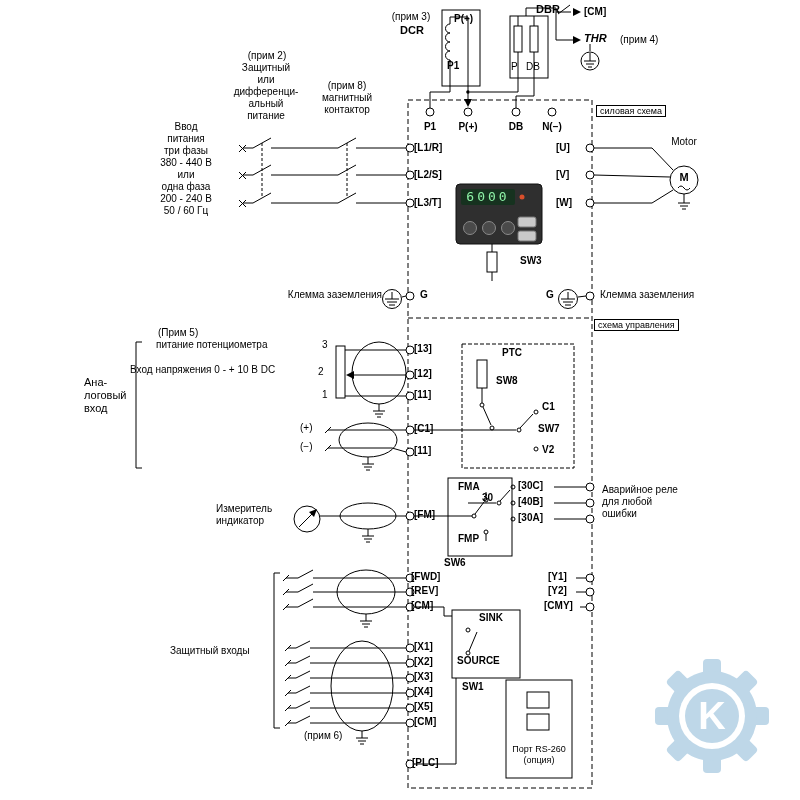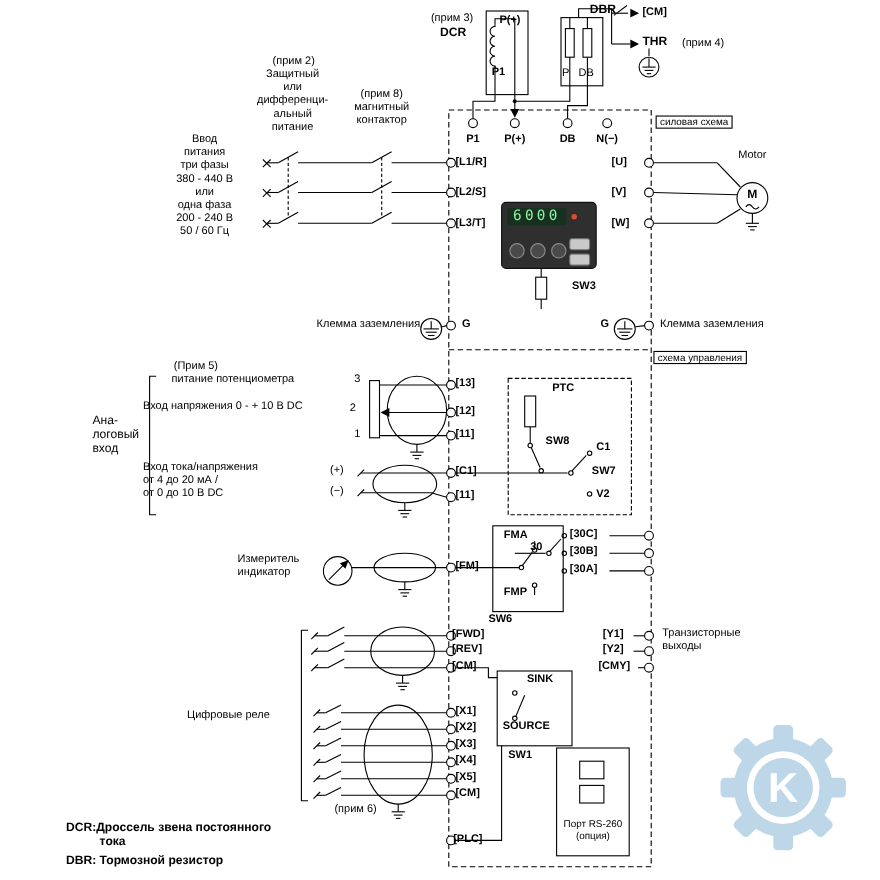--- a/index.html
+++ b/index.html
@@ -2,21 +2,21 @@
 <html><head>
 <meta charset="utf-8">
 <style>
   html,body{margin:0;padding:0;background:#fff;}
   .canvas{position:relative;width:800px;height:800px;background:#fff;overflow:hidden;
           font-family:"Liberation Sans",sans-serif;}
   .lbl{position:absolute;font-size:10px;line-height:1.2;color:#000;white-space:pre-line;}
   .b{font-weight:bold}
   .c{text-align:center}
   .r{text-align:right}
-  .i{}
+  .i{font-style:italic}
   .s9{font-size:9px}
   .s11{font-size:11px}
   .pres{white-space:pre}
   .tag{position:absolute;font-size:9px;border:1px solid #000;background:#fff;padding:0 3px;white-space:nowrap;}
   .disp{position:absolute;left:461px;top:189px;width:54px;height:16px;background:#16321f;color:#8df2a6;
         font-family:"DejaVu Sans Mono",monospace;font-size:13px;line-height:16px;letter-spacing:3px;
         text-align:center;border-radius:2px;}
   svg{position:absolute;left:0;top:0;}
 </style>
 </head>
@@ -422,65 +422,60 @@
 <div class="lbl" style="left:130px;top:364px;width:175px">Вход напряжения 0 - + 10 В DC</div>
 <div class="lbl" style="left:322px;top:339px;width:10px">3</div>
 <div class="lbl" style="left:318px;top:366px;width:10px">2</div>
 <div class="lbl" style="left:322px;top:389px;width:10px">1</div>
 <div class="lbl b" style="left:414px;top:343px;width:32px">[13]</div>
 <div class="lbl b" style="left:414px;top:368px;width:32px">[12]</div>
 <div class="lbl b" style="left:414px;top:389px;width:32px">[11]</div>
 <div class="lbl s11" style="left:84px;top:376px;width:54px">Ана-
 логовый
 вход</div>
-<div class="lbl" style="left:130px;top:419px;width:155px">Вход тока/напряжения
-от 4 до 20 мА /
-от 0 до 10 В DC</div>
 <div class="lbl" style="left:300px;top:422px;width:26px">(+)</div>
 <div class="lbl" style="left:300px;top:441px;width:26px">(−)</div>
 <div class="lbl b" style="left:414px;top:423px;width:32px">[C1]</div>
 <div class="lbl b" style="left:414px;top:445px;width:32px">[11]</div>
 <div class="lbl c b" style="left:494px;top:347px;width:36px">PTC</div>
-<div class="lbl b" style="left:496px;top:396px;width:36px">SW8</div>
+<div class="lbl b" style="left:496px;top:375px;width:36px">SW8</div>
 <div class="lbl b" style="left:542px;top:401px;width:26px">C1</div>
 <div class="lbl b" style="left:538px;top:423px;width:34px">SW7</div>
 <div class="lbl b" style="left:542px;top:444px;width:26px">V2</div>
 
 <div class="lbl" style="left:216px;top:503px;width:80px">Измеритель
 индикатор</div>
 <div class="lbl b" style="left:414px;top:509px;width:27px">[FM]</div>
 <div class="lbl b" style="left:458px;top:481px;width:36px">FMA</div>
 <div class="lbl b" style="left:458px;top:533px;width:36px">FMP</div>
 <div class="lbl b" style="left:444px;top:557px;width:34px">SW6</div>
 
 <div class="lbl b" style="left:518px;top:480px;width:36px">[30C]</div>
-<div class="lbl b" style="left:518px;top:496px;width:36px">[30B]</div>
+<div class="lbl b" style="left:518px;top:496px;width:36px">[40B]</div>
 <div class="lbl b" style="left:518px;top:512px;width:36px">[30A]</div>
 <div class="lbl b" style="left:482px;top:492px;width:16px">30</div>
+<div class="lbl" style="left:602px;top:484px;width:105px">Аварийное реле
+для любой
+ошибки</div>
 
 <div class="lbl b" style="left:411px;top:571px;width:42px">[FWD]</div>
 <div class="lbl b" style="left:411px;top:585px;width:42px">[REV]</div>
 <div class="lbl b" style="left:411px;top:600px;width:42px">[CM]</div>
 <div class="lbl b" style="left:548px;top:571px;width:38px">[Y1]</div>
 <div class="lbl b" style="left:548px;top:585px;width:38px">[Y2]</div>
 <div class="lbl b" style="left:544px;top:600px;width:40px">[CMY]</div>
-<div class="lbl" style="left:602px;top:570px;width:110px">Транзисторные
-выходы</div>
 <div class="lbl b" style="left:479px;top:612px;width:40px">SINK</div>
 <div class="lbl b" style="left:457px;top:655px;width:58px">SOURCE</div>
 <div class="lbl b" style="left:462px;top:681px;width:34px">SW1</div>
-<div class="lbl" style="left:170px;top:645px;width:110px">Цифровые реле</div>
+<div class="lbl" style="left:170px;top:645px;width:110px">Защитный входы</div>
 <div class="lbl b" style="left:414px;top:641px;width:34px">[X1]</div>
 <div class="lbl b" style="left:414px;top:656px;width:34px">[X2]</div>
 <div class="lbl b" style="left:414px;top:671px;width:34px">[X3]</div>
 <div class="lbl b" style="left:414px;top:686px;width:34px">[X4]</div>
 <div class="lbl b" style="left:414px;top:701px;width:34px">[X5]</div>
 <div class="lbl b" style="left:414px;top:716px;width:34px">[CM]</div>
 <div class="lbl" style="left:304px;top:730px;width:54px">(прим 6)</div>
 <div class="lbl b" style="left:412px;top:757px;width:40px">[PLC]</div>
 <div class="lbl c s9" style="left:506px;top:744px;width:66px">Порт RS-260
 (опция)</div>
 
-<div class="lbl b s11 pres" style="left:60px;top:746px;width:240px">DCR:Дроссель звена постоянного
-          тока</div>
-<div class="lbl b s11" style="left:60px;top:776px;width:220px">DBR: Тормозной резистор</div>
 
 </div>
 
 </body></html>

